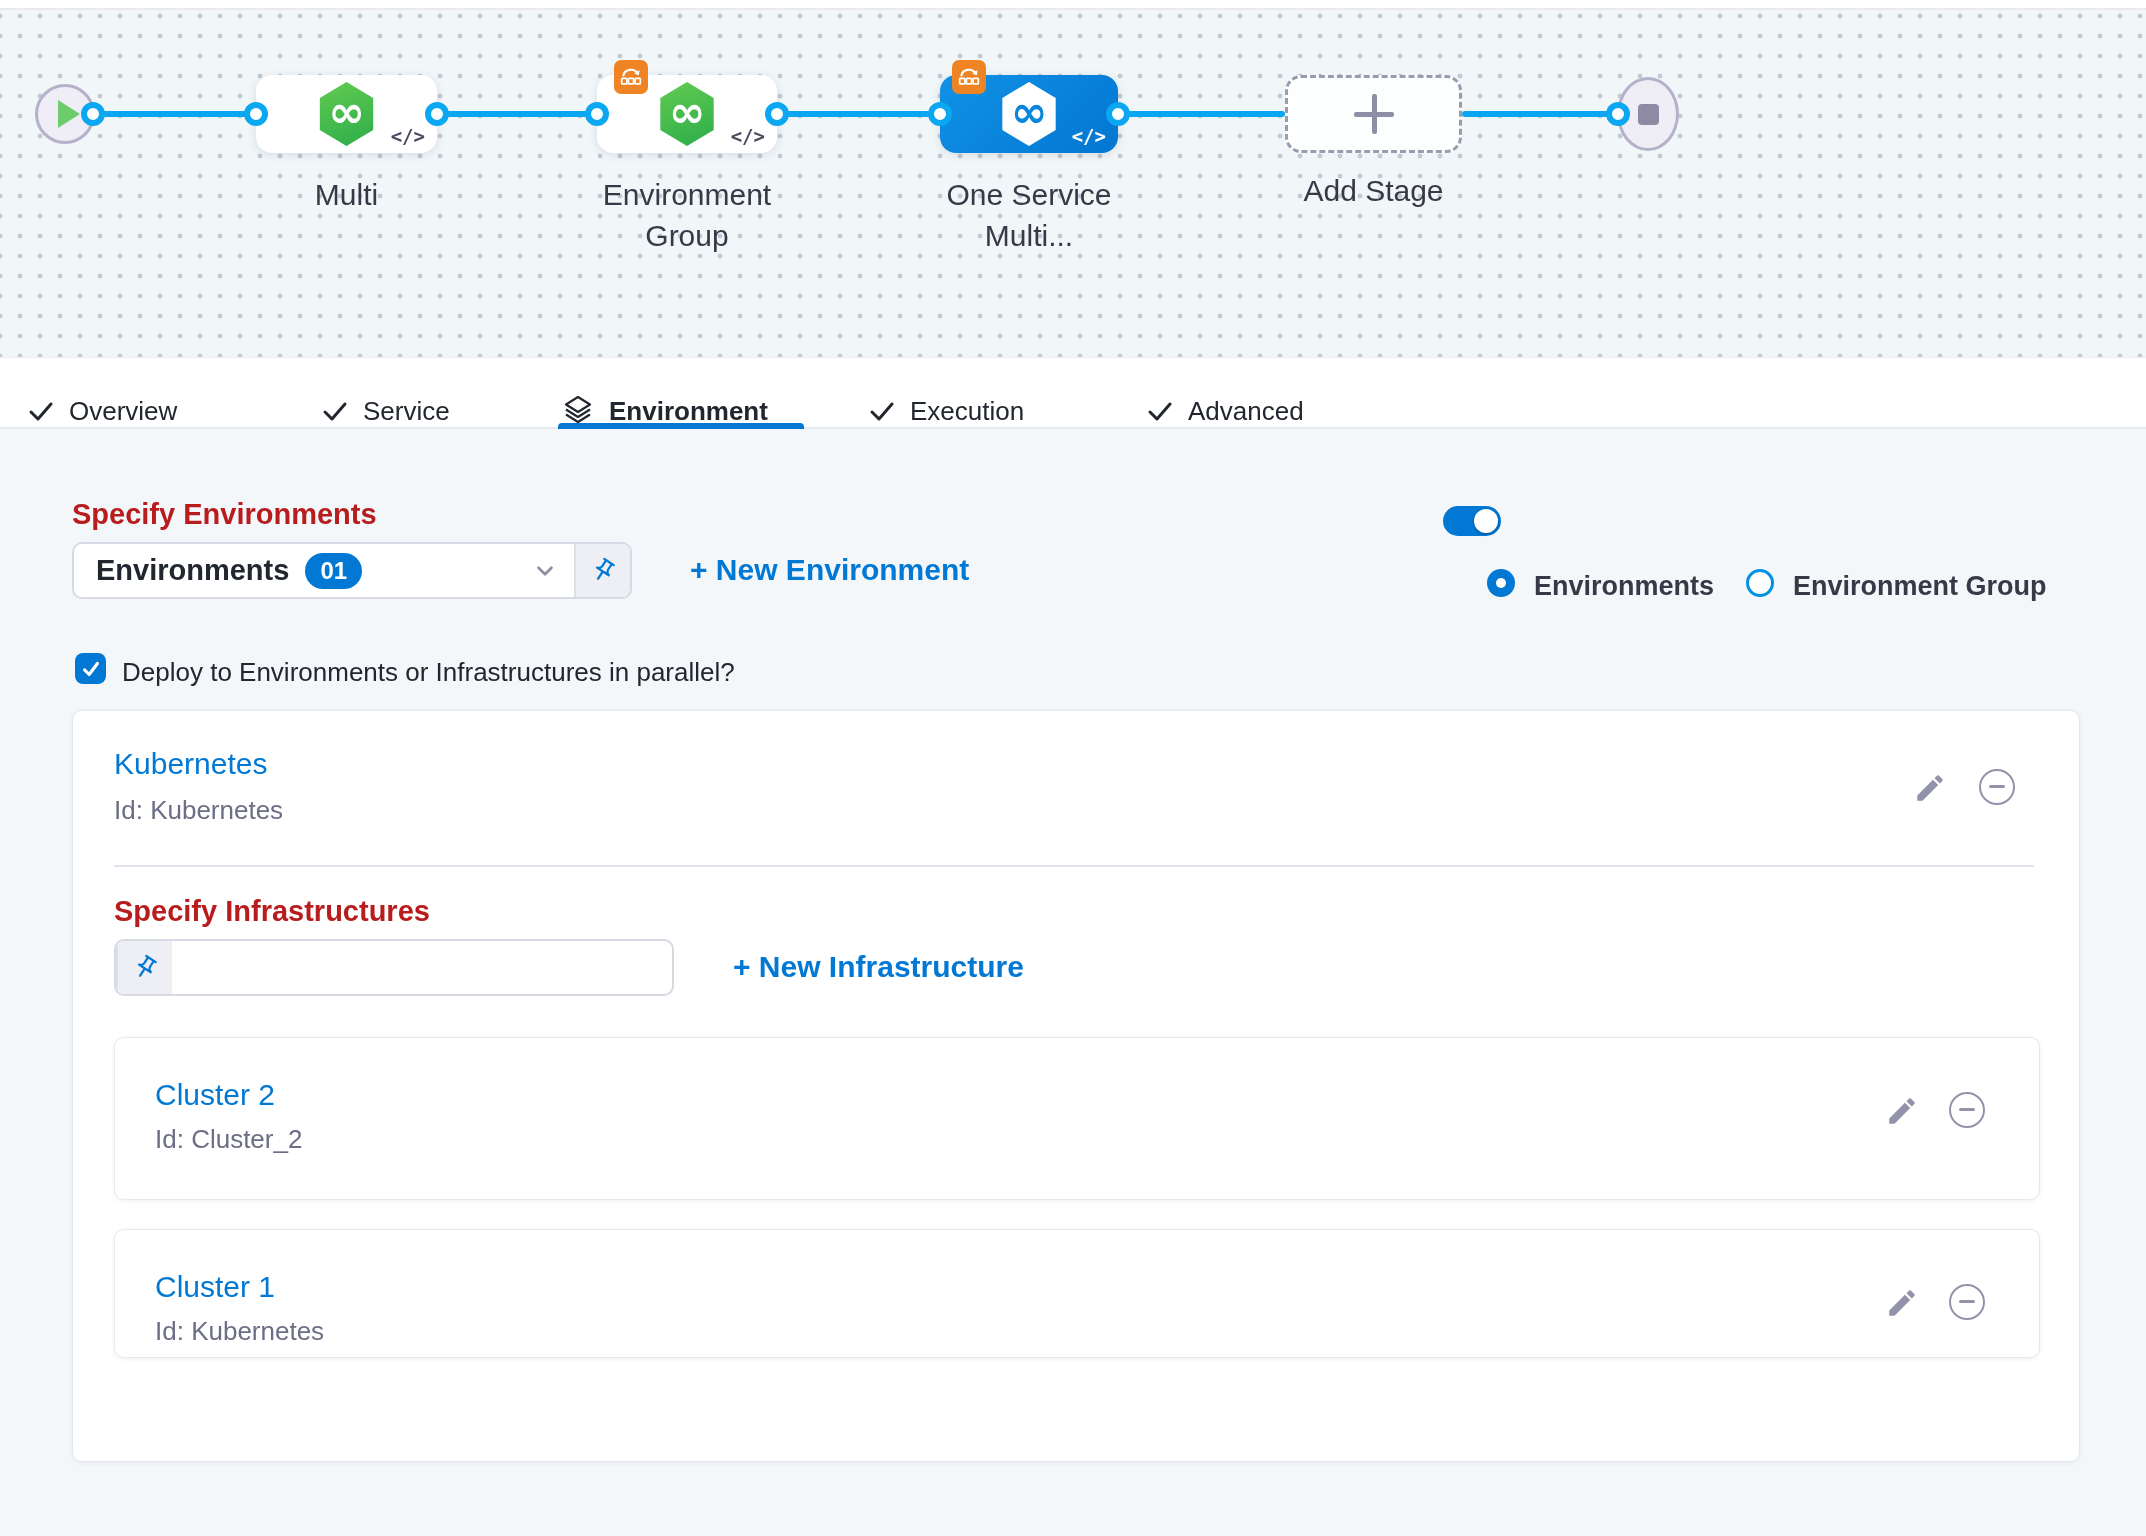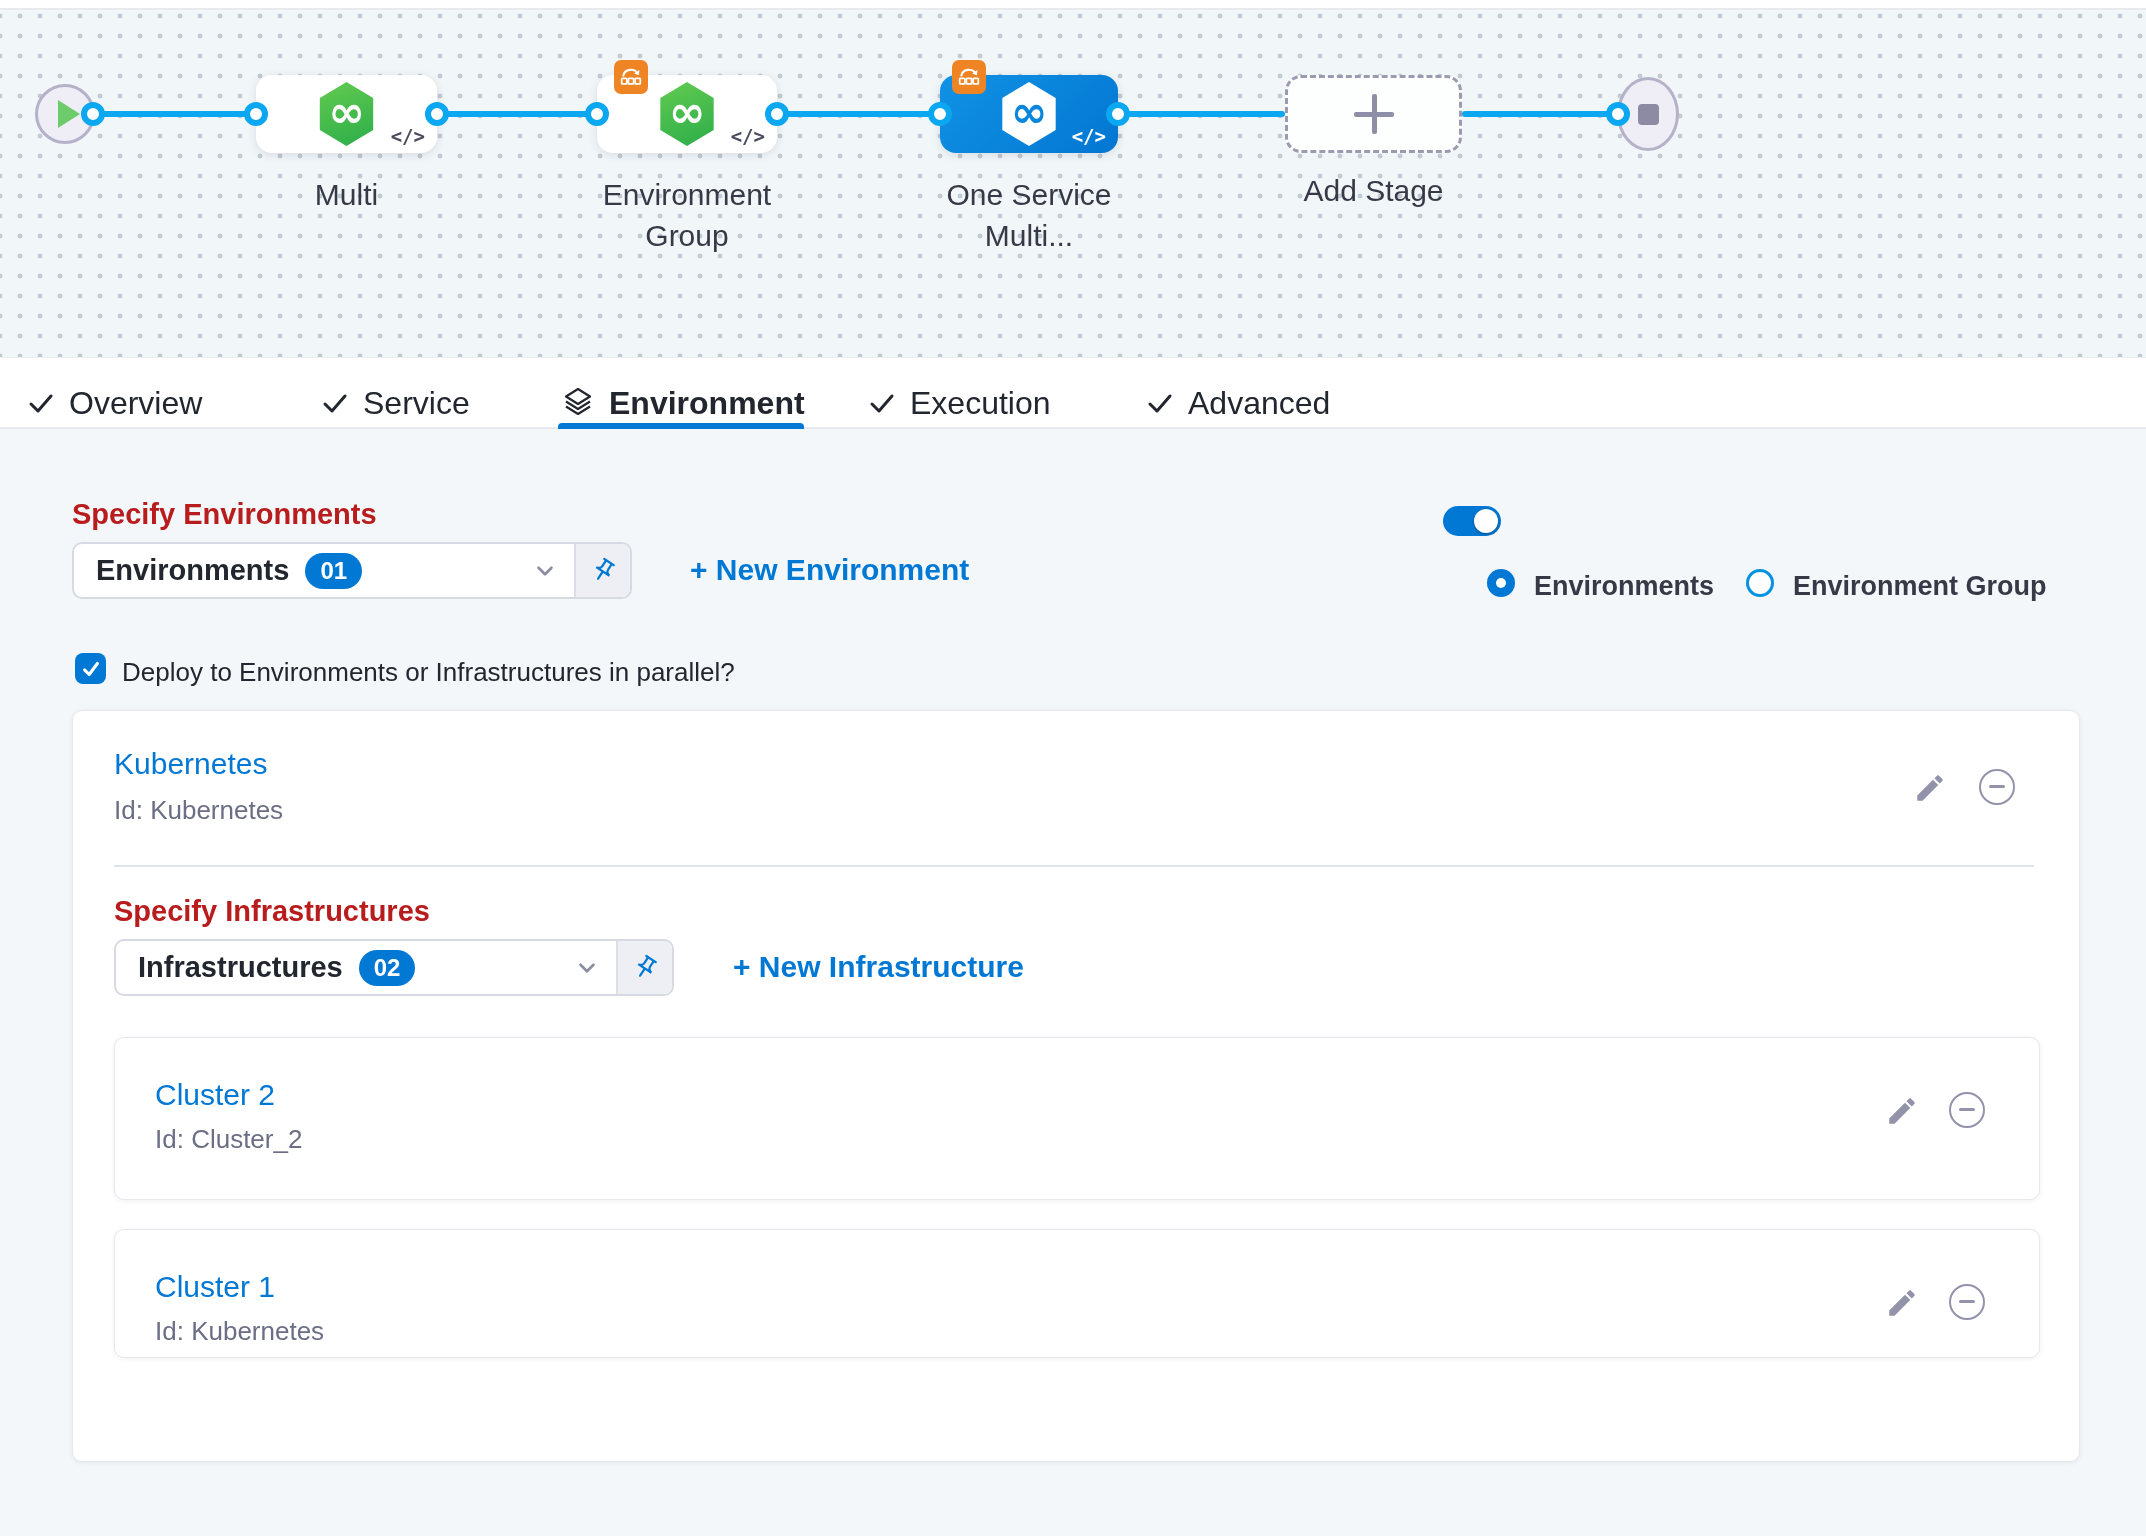--- a/index.html
+++ b/index.html
@@ -42,22 +42,22 @@
   .stop-sq { width:21px; height:21px; border-radius:4px; background:#8d8ba4; }
   .add-stage { position:absolute; left:1285px; top:75px; width:177px; height:78px; background:#fdfefe;
     border:3px dashed #9a9bb1; border-radius:16px; z-index:2; display:flex; align-items:center; justify-content:center; }
   .plus { position:relative; width:40px; height:40px; }
   .plus::before, .plus::after { content:""; position:absolute; background:#8e8fa6; border-radius:2px; }
   .plus::before { left:0; top:18px; width:40px; height:5px; }
   .plus::after { left:18px; top:0; width:5px; height:40px; }
   
   .tabbar { position:absolute; top:357px; left:0; right:0; height:72px; background:#fff;
     border-top:1px solid #eceef2; border-bottom:2px solid #e7e9ee; z-index:4; }
-  .tab { position:absolute; top:0; height:90px; display:flex; align-items:center; gap:14px;
-    font-size:32px; font-weight:500; color:#22272f; cursor:pointer; }
+  .tab { position:absolute; top:8px; height:90px; display:flex; align-items:center; gap:14px;
+    font-size:26px; font-weight:500; color:#22272f; cursor:pointer; }
   .tab.active { font-weight:700; }
   .tab-underline { position:absolute; left:558px; bottom:-2px; width:246px; height:6px; background:#0278d5; border-radius:4px 4px 0 0; }
   
   .content { position:absolute; top:429px; left:0; right:0; bottom:0; background:#f3f7fa; }
   .h-label { position:absolute; font-size:29px; font-weight:600; color:#b91c1c; }
   .dd { position:absolute; width:560px; height:57px; background:#fff; border:2px solid #d7dae3; border-radius:10px; display:flex; overflow:hidden; }
   .dd-main { flex:1; display:flex; align-items:center; gap:16px; padding:0 16px 0 22px; cursor:pointer; }
   .dd-val { font-size:29px; font-weight:600; color:#22272f; }
   .dd-badge { background:#0278d5; color:#fff; font-size:24px; font-weight:700; height:36px; padding:0 15px;
     border-radius:18px; display:flex; align-items:center; }
@@ -248,29 +248,20 @@
         <span class="minus-circle">
             <span class="bar"></span>
           </span>
       </div>
 
       <div class="divider" style="left:41px;top:154px;width:1920px;"></div>
 
       <div class="h-label" style="left:41px;top:184px;">Specify Infrastructures</div>
 
       <div class="dd" style="left:41px;top:228px;">
-        <div class="dd-main">
-          <span class="dd-val">Infrastructures</span>
-          <span class="dd-badge">02</span>
-          <span class="dd-chev">
-            <svg width="26" height="26" viewBox="0 0 24 24">
-                <polyline points="6,9 12,15 18,9" fill="none" stroke="#8b8da1" stroke-width="2.4" stroke-linecap="round" stroke-linejoin="round"></polyline>
-              </svg>
-          </span>
-        </div>
         <div class="dd-pin">
           <svg width="27" height="27" viewBox="0 0 24 24" style="transform:rotate(33deg);">
             <path d="M14,4v5c0,1.12 0.37,2.16 1,3h-6c0.65,-0.86 1,-1.9 1,-3V4H14 M17,2H7C6.45,2 6,2.45 6,3s0.45,1 1,1h1v5c0,1.66 -1.34,3 -3,3v2h5.97v7l1,1 1,-1v-7H19v-2c-1.66,0 -3,-1.34 -3,-3V4h1c0.55,0 1,-0.45 1,-1S17.55,2 17,2z" fill="#0278d5"></path>
           </svg>
         </div>
       </div>
 
       <div class="link" style="left:660px;top:239px;">+ New Infrastructure</div>
 
       <div class="card" style="left:41px;top:326px;width:1926px;height:163px;">

